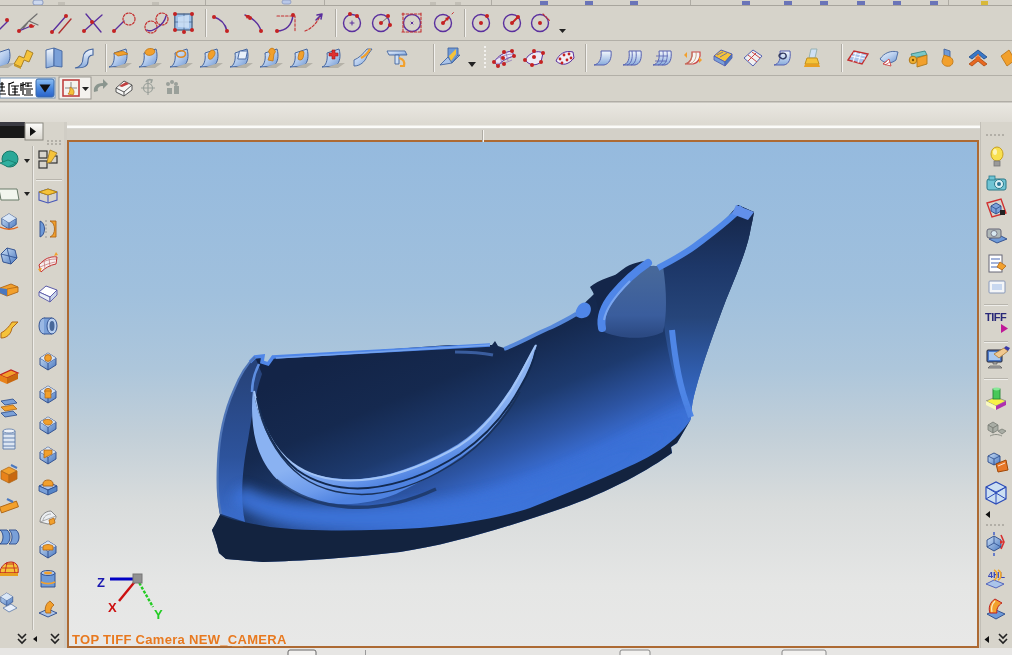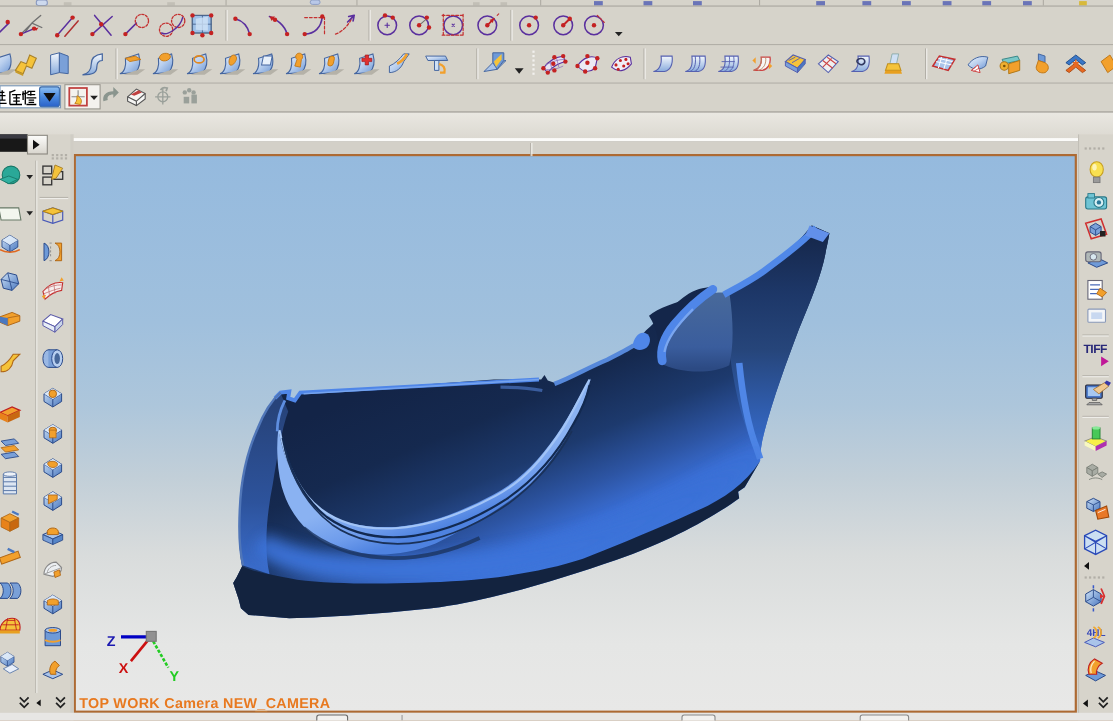--- a/index.html
+++ b/index.html
@@ -92,21 +92,21 @@
 </svg>
 <svg class="abs" style="left:90px;top:565px" width="80" height="60" viewBox="90 565 80 60">
 <line x1="110" y1="579" x2="138" y2="579" stroke="#0000c4" stroke-width="3"></line>
 <line x1="137" y1="579" x2="119" y2="601" stroke="#cc1010" stroke-width="2.4"></line>
 <line x1="137" y1="579" x2="153" y2="607" stroke="#22cc22" stroke-width="2.4" stroke-dasharray="3,1.5"></line>
 <rect x="133" y="574" width="9" height="9" fill="#919191" stroke="#777" stroke-width="1"></rect>
 <text x="97" y="587" font-size="13" font-weight="bold" fill="#1a18b0">Z</text>
 <text x="108" y="612" font-size="13" font-weight="bold" fill="#cc1010">X</text>
 <text x="154" y="619" font-size="13" font-weight="bold" fill="#22cc22">Y</text>
 </svg>
-<div class="abs" id="vptext">TOP WORK Camera NEW_CAMERA</div>
+<div class="abs" id="vptext">TOP TIFF Camera NEW_CAMERA</div>
 <svg class="abs" style="left:0;top:0" width="1012" height="101" viewBox="0 0 1012 101">
 <defs>
 <linearGradient id="gsheet" x1="0" y1="0" x2="1" y2="1">
 <stop offset="0" stop-color="#eef4fc"></stop>
           <stop offset="0.5" stop-color="#b9cfee"></stop>
           <stop offset="1" stop-color="#6e97d4"></stop>
 </linearGradient>
 <linearGradient id="gsheet2" x1="0" y1="0" x2="0" y2="1">
 <stop offset="0" stop-color="#f4f8fd"></stop>
           <stop offset="1" stop-color="#88abdc"></stop>

